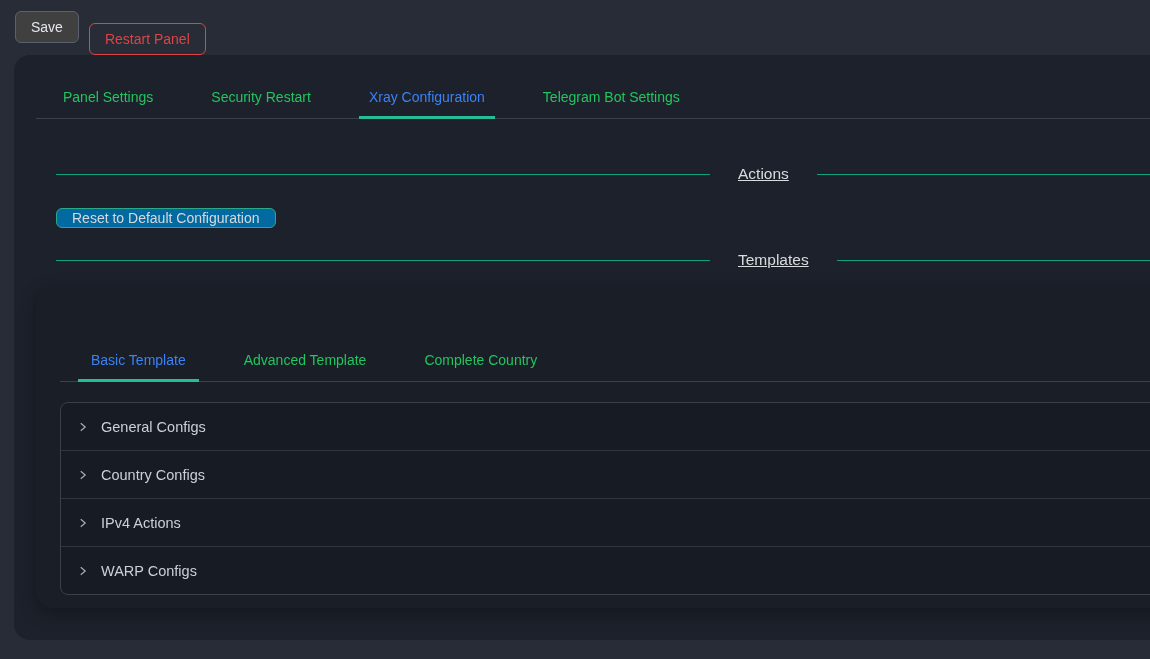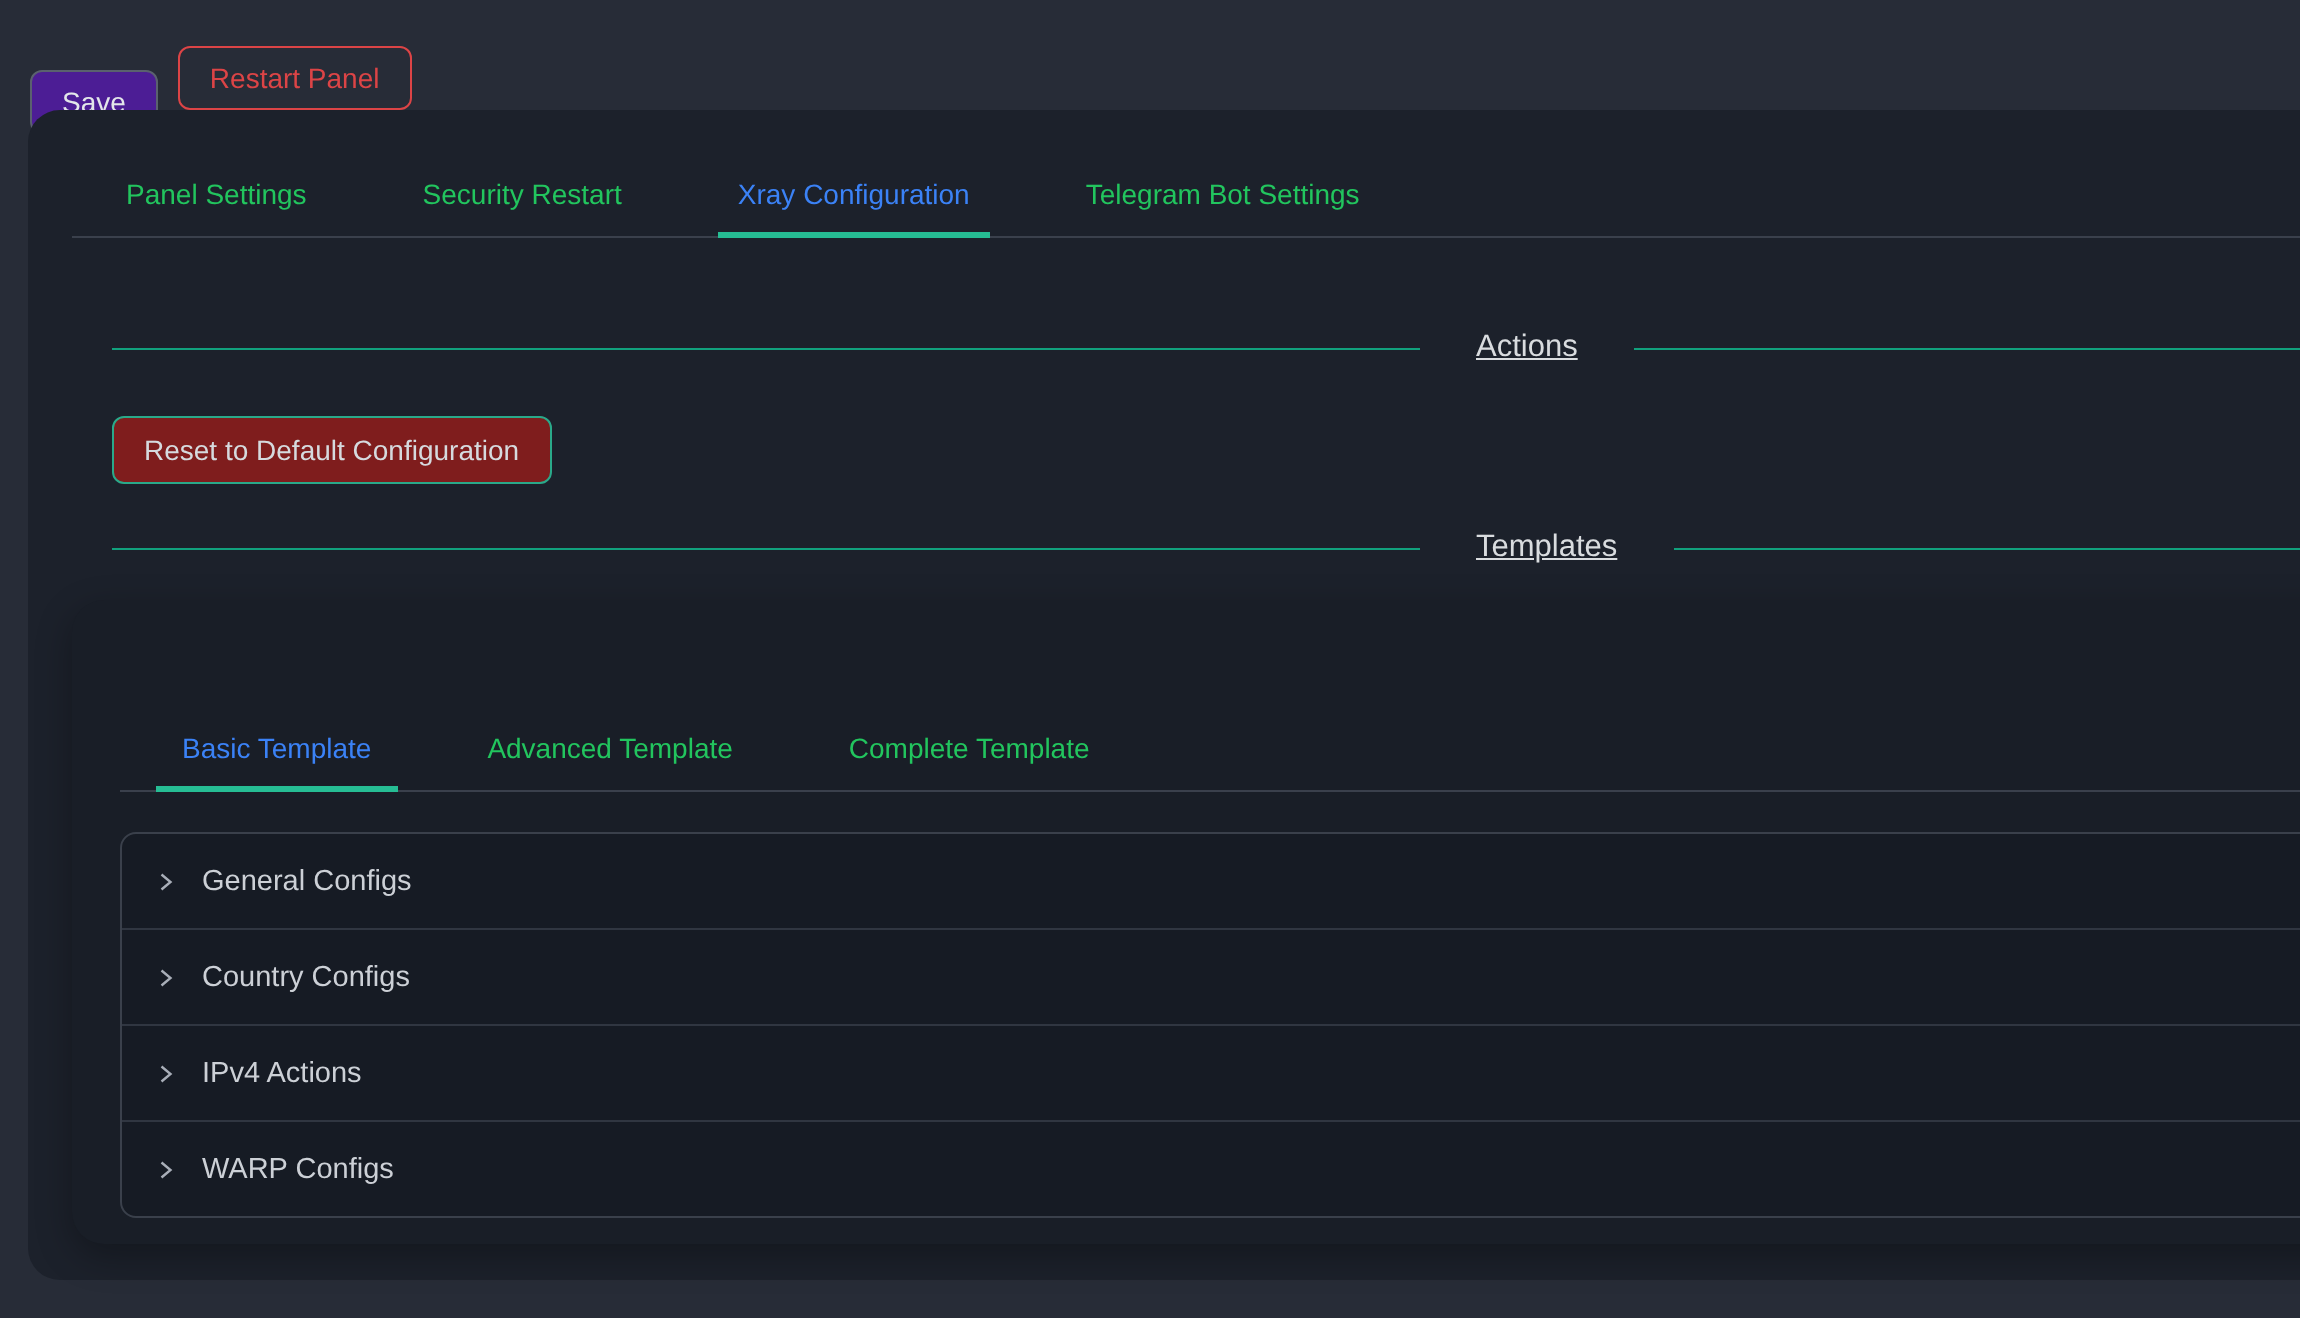--- a/index.html
+++ b/index.html
@@ -15,21 +15,21 @@
   .topbar {
     position: absolute; left: 0; top: 0; right: 0; height: 55px;
     display: flex; align-items: flex-start; padding: 11px 0 0 15px; gap: 10px;
   }
   .btn {
     height: 32px; display: inline-flex; align-items: center; justify-content: center;
     padding: 0 15px; border-radius: 6px; font-size: 14px; cursor: pointer;
     background: transparent; border: 1px solid transparent; line-height: 1;
   }
   .btn-default {
-    background: #4c1d95; border-color: #5a616e; color: #e3e6ea; margin-top: 24px;
+    background: #404040; border-color: #5a616e; color: #e3e6ea;
   }
   .btn-danger {
     background: transparent; border-color: #dc4446; color: #dc4446; margin-top: 12px;
   }
 
   
   .card {
     position: absolute; left: 14px; top: 55px; right: -60px; bottom: 19px;
     background: #1c212b; border-radius: 16px;
     padding: 22px 0 0 22px;
@@ -54,22 +54,22 @@
   }
   .divider .line { height: 1px; background: #11a17d; }
   .divider .line.left { flex: 0 0 654px; }
   .divider .line.right { flex: 1 1 auto; }
   .divider .divider-text { padding: 0 28px; white-space: nowrap; text-decoration: underline; }
   .divider-actions { margin-top: 43px; }
   .divider-templates { margin-top: 20px; }
 
   
   .btn-reset {
-    margin: 22px 0 0 20px; height: 34px;
-    background: #7f1d1d; border: 1px solid #2aa98a; color: #d6dade;
+    margin: 22px 0 0 20px; height: 20px;
+    background: #0369a1; border: 1px solid #2aa98a; color: #d6dade;
     display: inline-flex; align-items: center; padding: 0 15px;
     border-radius: 6px; font-size: 14px; cursor: pointer;
   }
 
   
   .inner-card {
     margin: 14px 24px 0 0; height: 322px;
     background: #191e27; border-radius: 16px;
     padding: 30px 24px 17px 24px;
     box-shadow: 0 6px 18px rgba(0,0,0,0.30);
@@ -125,21 +125,21 @@
     <span class="divider-text">Templates</span>
     <span class="line right"></span>
   </div>
 
   
   <div class="inner-card">
 
     <div class="inner-tabs">
       <div class="tab active">Basic Template</div>
       <div class="tab">Advanced Template</div>
-      <div class="tab">Complete Template</div>
+      <div class="tab">Complete Country</div>
     </div>
 
     <div class="collapse">
 
       <div class="collapse-item">
         <div class="collapse-header">
           <span class="chev">
             <svg viewBox="0 0 16 16">
                 <path d="M5 3 L11 8 L5 13"></path>
               </svg>

